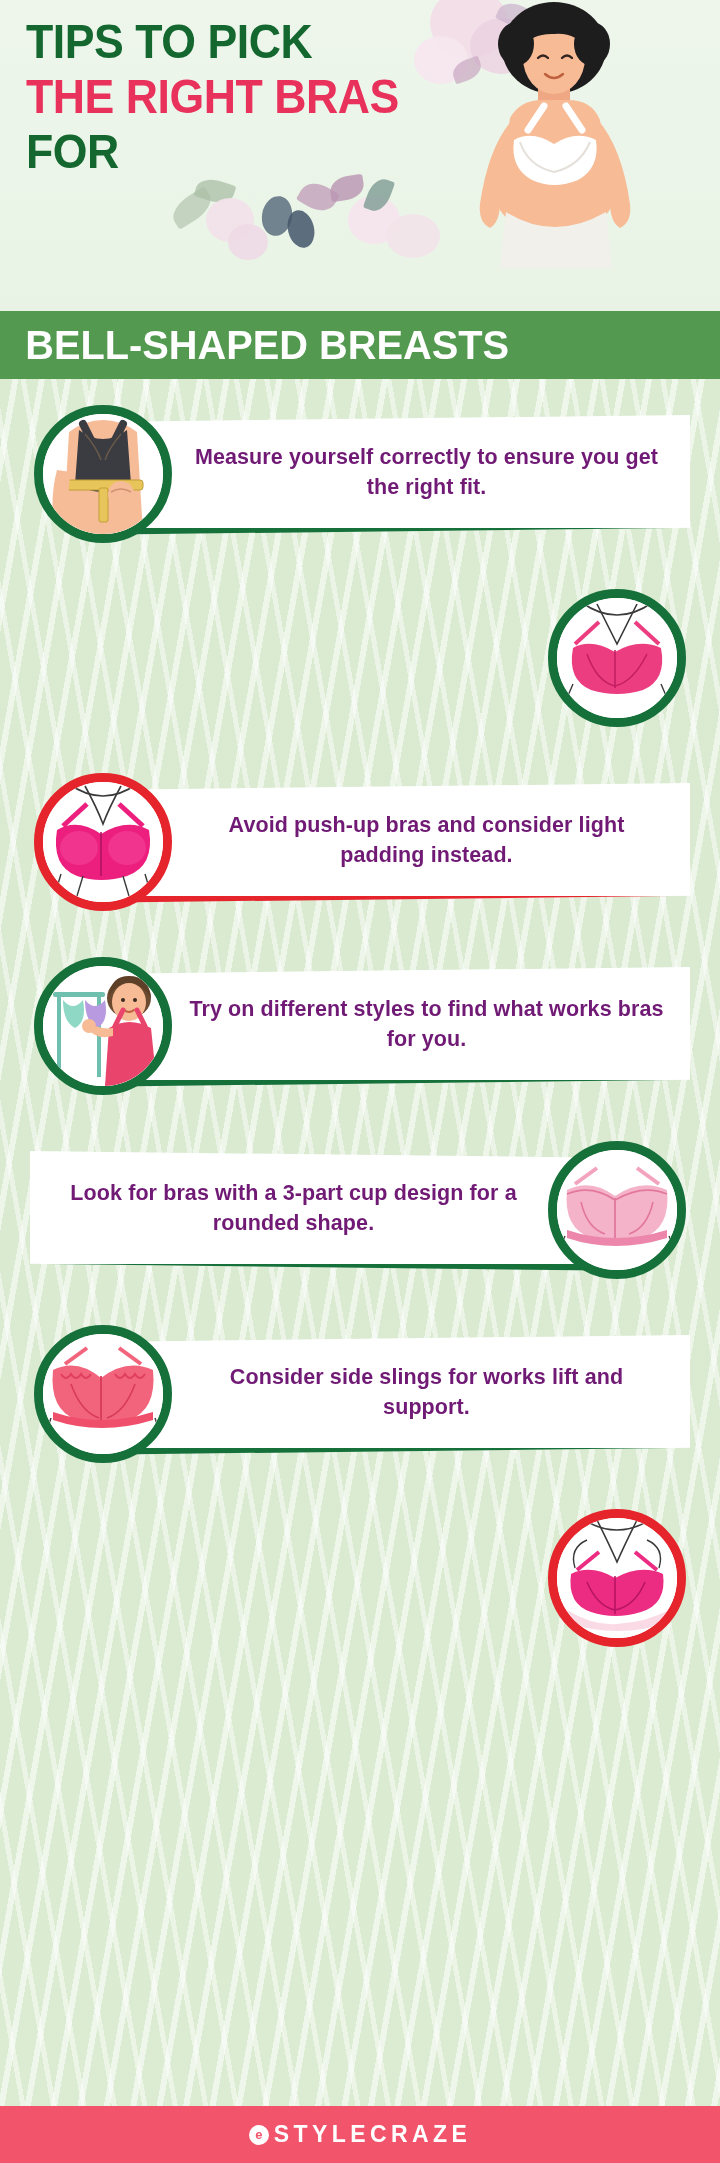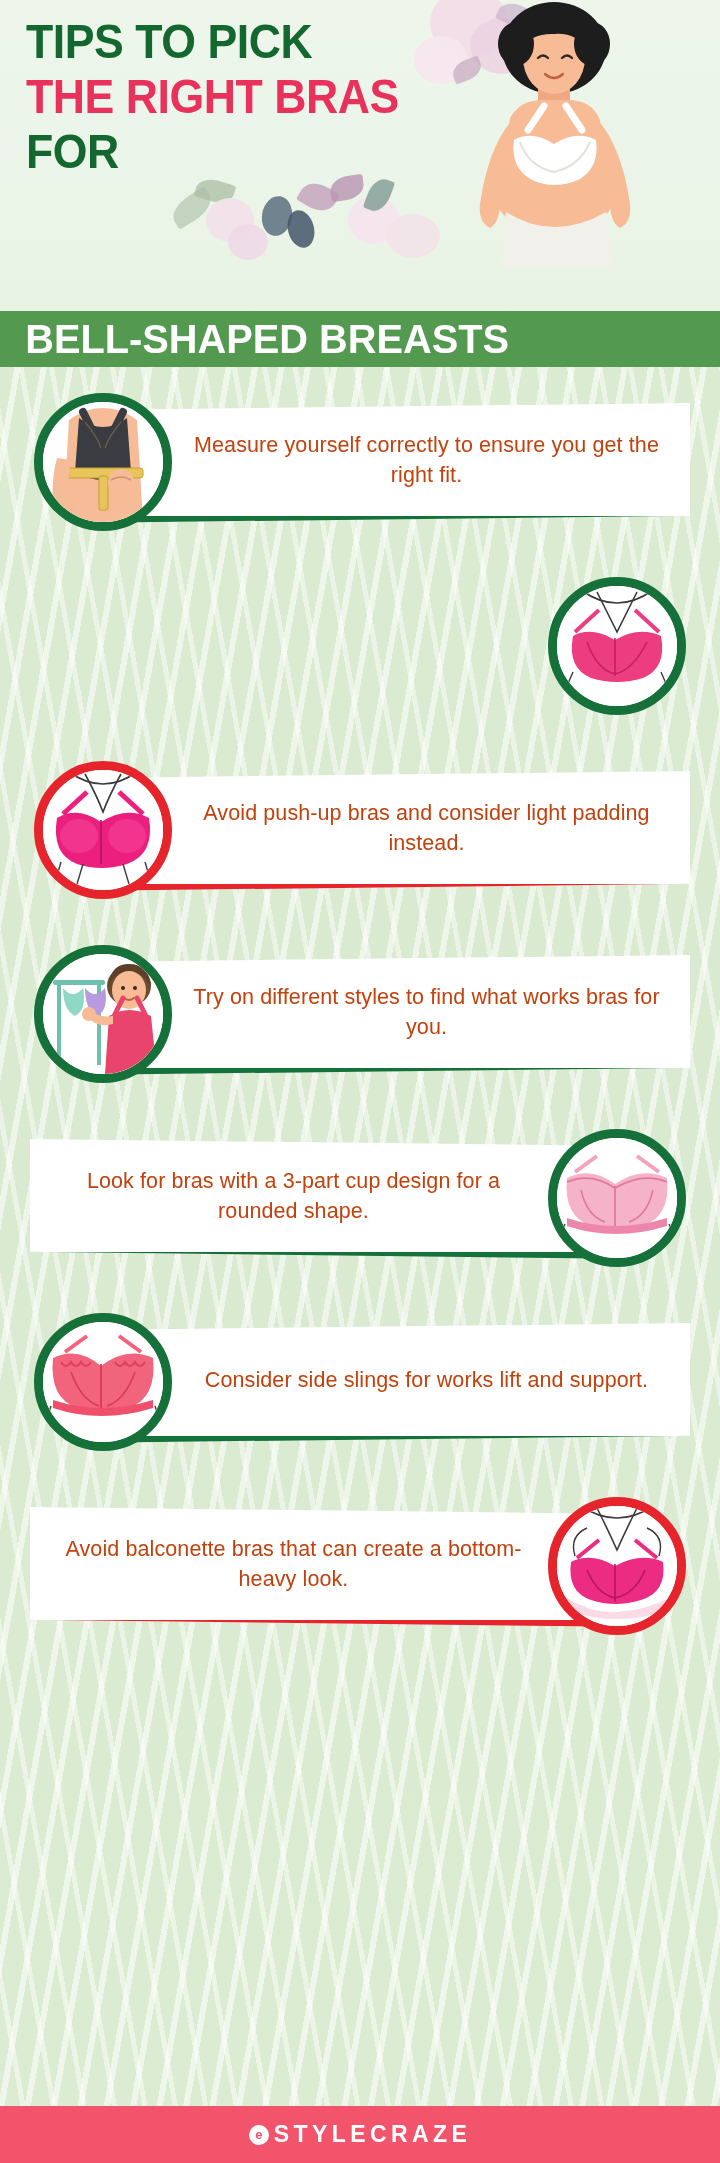--- a/index.html
+++ b/index.html
@@ -54,21 +54,21 @@
   .woman{
     position:absolute;
     right:60px; top:0;
     width:210px; height:268px;
     z-index:3;
   }
 
   
   .banner{
     position:relative;
-    height:56px;
+    height:68px;
     background:#53994f;
     display:flex;
     align-items:center;
     z-index:5;
   }
   .banner-text{
     color:#ffffff;
     font-weight:bold;
     font-size:41px;
     line-height:44px;
@@ -121,24 +121,24 @@
     border-left-color:#e5242b;
     border-bottom-color:#e5242b;
   }
   .tip.accent-red.icon-right .ribbon{
     border-right-color:#e5242b;
     border-bottom-color:#e5242b;
   }
   .tip-text{
     width:100%;
     text-align:center;
-    color:#c2410c;
+    color:#701a75;
     font-size:21.5px;
     line-height:30px;
-    font-weight:normal;
+    font-weight:bold;
     letter-spacing:0.1px;
   }
 
   
   .bubble{
     position:absolute;
     top:12px;
     width:138px; height:138px;
     border-radius:50%;
     border:9px solid #16703a;
@@ -387,23 +387,20 @@
           <path d="M92 50 Q82 78 64 84" stroke="#d83a5a" stroke-width="1.6" fill="none"></path>
           <path d="M58 42 L58 88" stroke="#d83a5a" stroke-width="1.8"></path>
           <path d="M10 78 Q58 94 110 78 L110 86 Q58 102 10 86 Z" fill="#ef4f6b"></path>
           <path d="M8 84 L2 102" stroke="#3a3a3a" stroke-width="1.4"></path>
           <path d="M112 84 L118 102" stroke="#3a3a3a" stroke-width="1.4"></path>
         </svg>
       </div>
     </div>
 
     <div class="tip icon-right accent-red">
-      <div class="ribbon">
-        <div class="tip-text">Avoid balconette bras that can create a bottom-heavy look.</div>
-      </div>
       <div class="bubble">
         <svg viewBox="0 0 120 120">
           <rect width="120" height="120" fill="#ffffff"></rect>
           <path d="M24 0 Q60 24 96 0" stroke="#3a3a3a" stroke-width="1.6" fill="none"></path>
           <path d="M40 2 Q52 26 60 44 Q68 26 80 2" stroke="#3a3a3a" stroke-width="1.6" fill="none"></path>
           <path d="M18 50 Q12 30 30 22" stroke="#3a3a3a" stroke-width="1.4" fill="none"></path>
           <path d="M102 50 Q108 30 90 22" stroke="#3a3a3a" stroke-width="1.4" fill="none"></path>
           <path d="M20 52 L42 34" stroke="#ec2b82" stroke-width="4"></path>
           <path d="M100 52 L78 34" stroke="#ec2b82" stroke-width="4"></path>
           <path d="M14 56 Q34 46 58 60 Q84 46 106 56 Q110 86 84 94 Q58 102 34 94 Q10 86 14 56 Z" fill="#ec2b82"></path>

